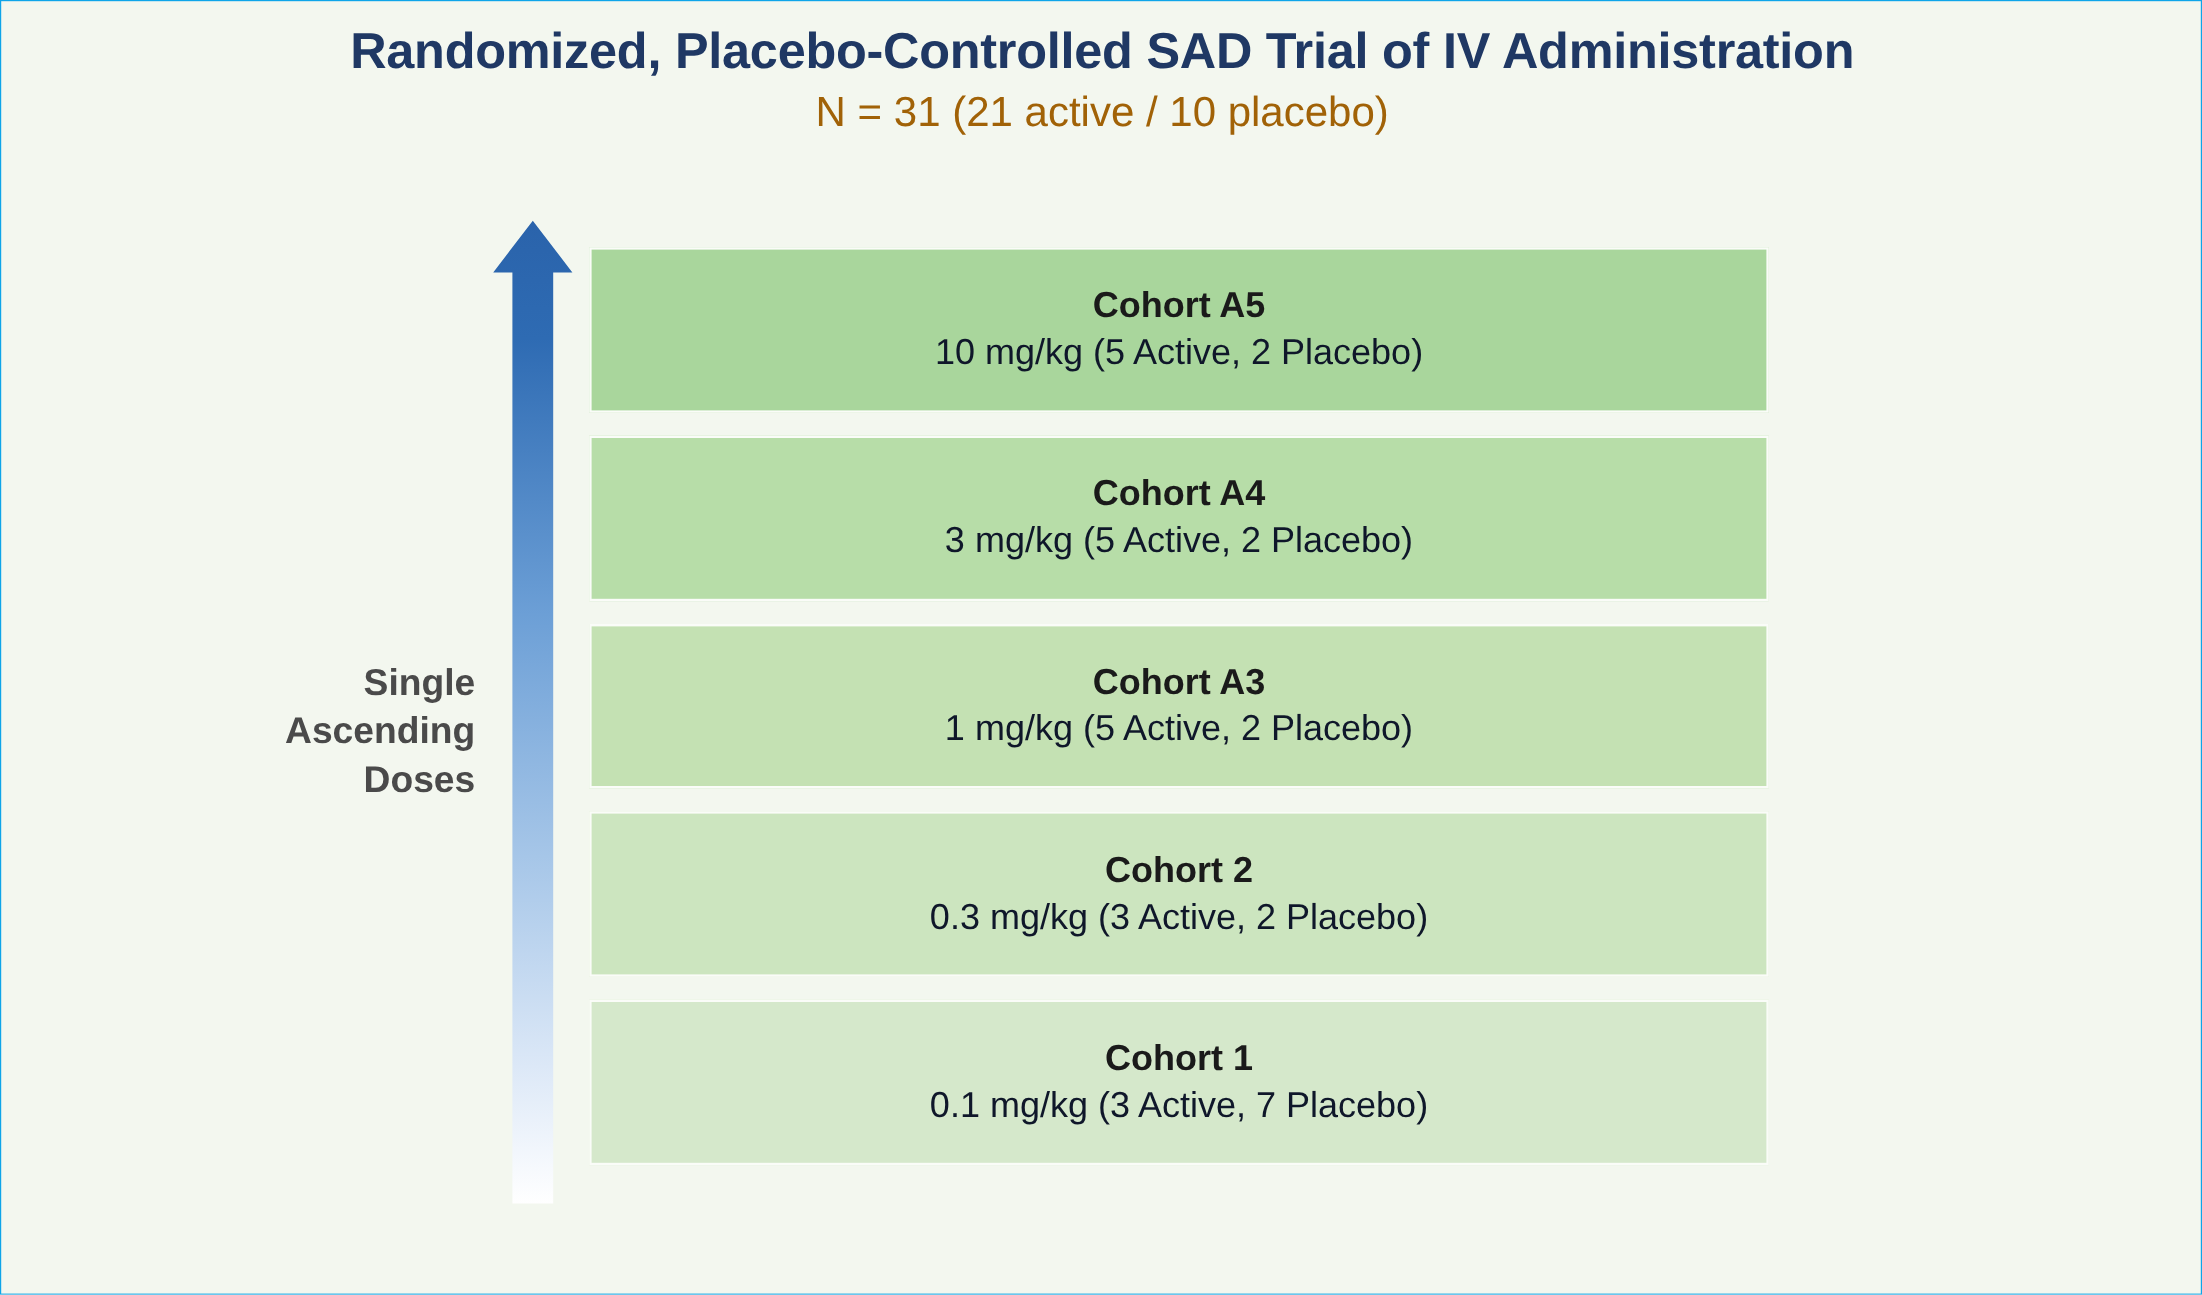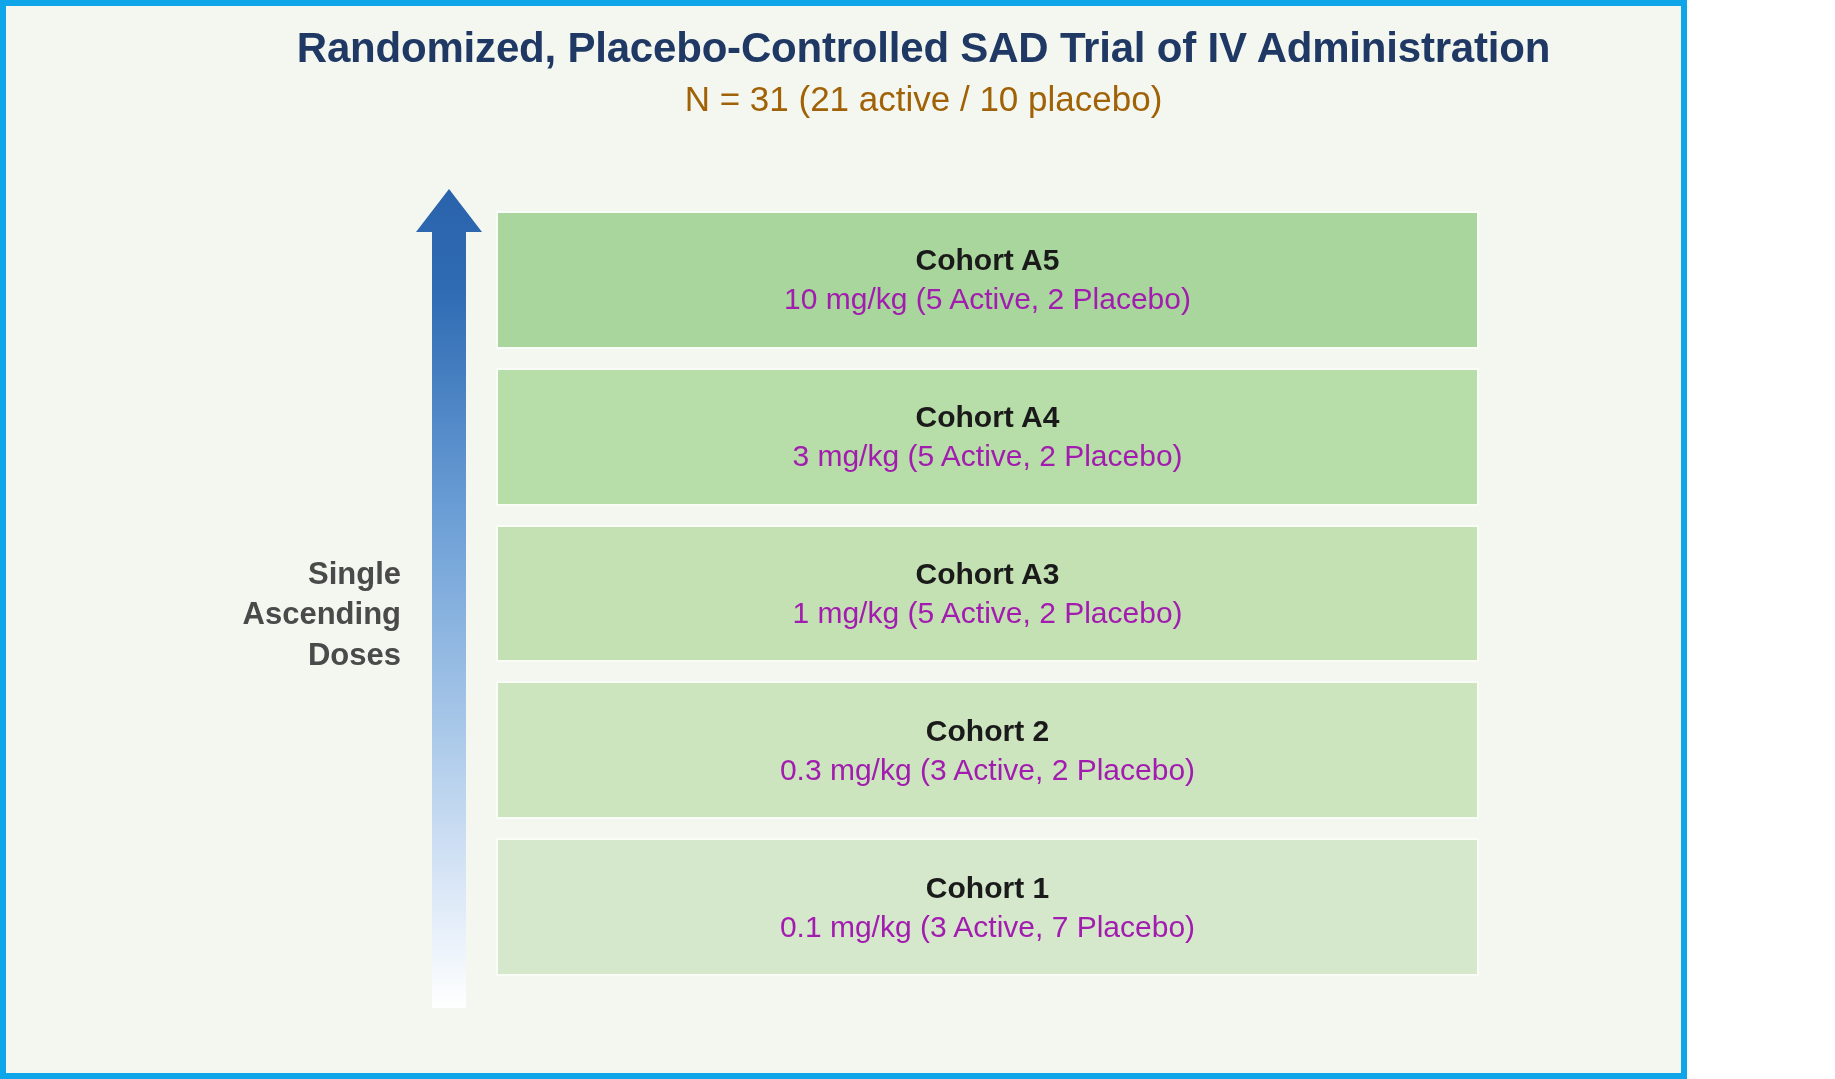--- a/index.html
+++ b/index.html
@@ -6,25 +6,25 @@
     margin: 0;
     padding: 0;
     background: #ffffff;
   }
   body {
     font-family: "Liberation Sans", sans-serif;
   }
 
   #slide {
     position: relative;
-    width: 1687px;
+    width: 1835px;
     height: 1079px;
     background: #F3F7EF;
     box-sizing: border-box;
-    border: 6px solid #0ea5e9;
+    border: 1px solid #0ea5e9;
     overflow: hidden;
   }
 
   
   .title-block {
     position: absolute;
     left: 0;
     top: 18px;
     width: 1835px;
     text-align: center;
@@ -97,21 +97,21 @@
   }
   .cohort-name {
     font-size: 30px;
     font-weight: bold;
     color: #1A1A1A;
     line-height: 1.2;
   }
   .cohort-dose {
     font-size: 30px;
     font-weight: normal;
-    color: #a21caf;
+    color: #0f172a;
     line-height: 1.2;
     margin-top: 3px;
   }
 </style>
 </head>
 <body>
 
 <div id="slide">
 
   <div class="title-block">

